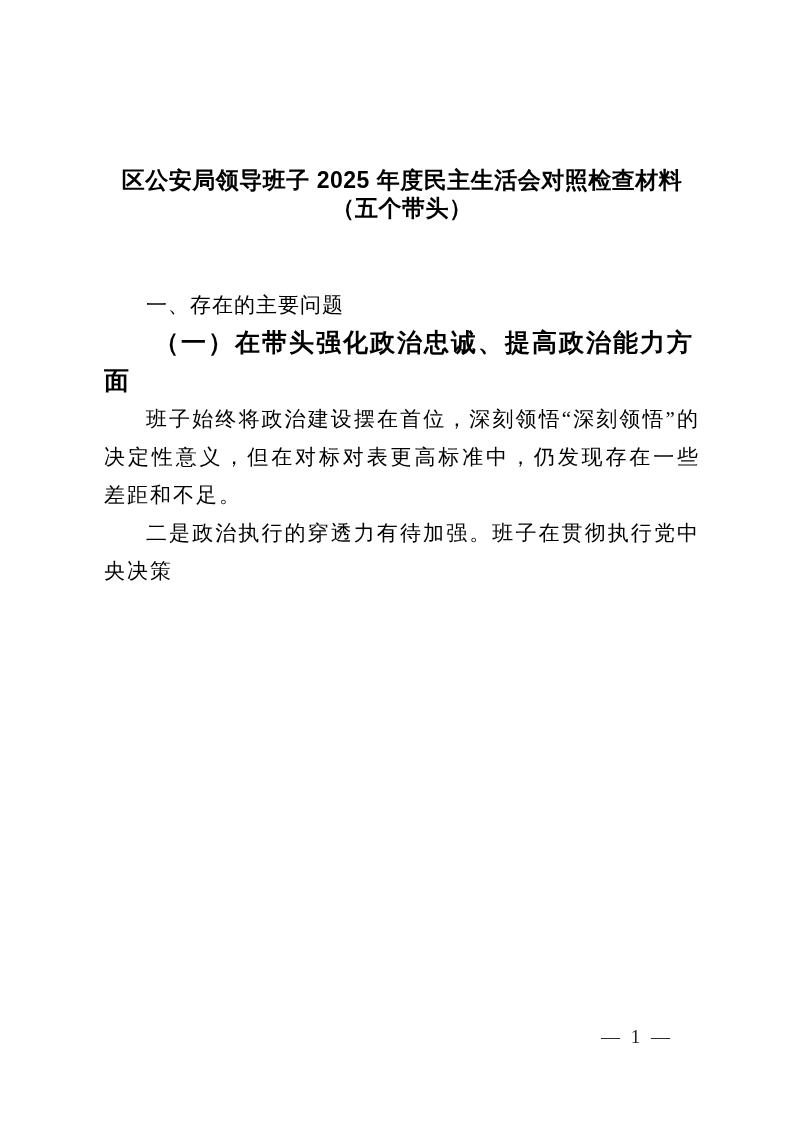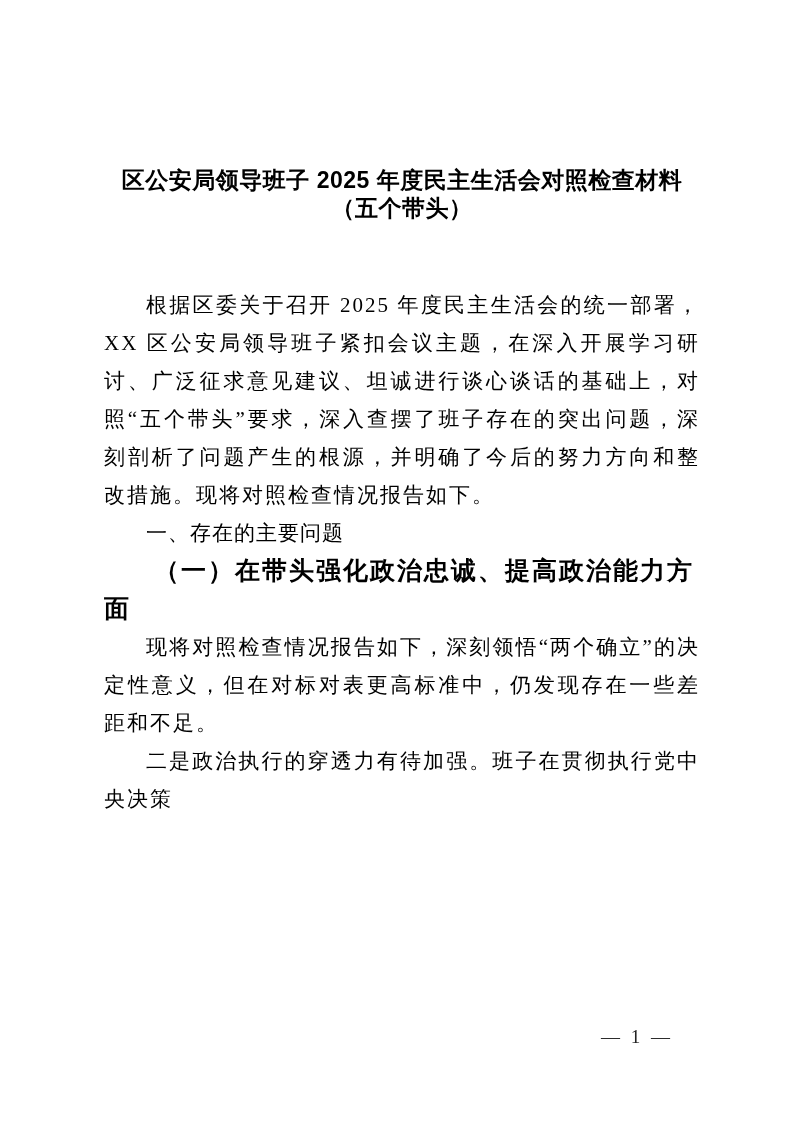--- a/index.html
+++ b/index.html
@@ -67,26 +67,25 @@
     color: #222222;
   }
 </style>
 </head>
 <body>
 
 <div class="page">
   <div class="content">
     <h1 class="doc-title">区公安局领导班子 2025 年度民主生活会对照检查材料（五个带头）</h1>
 
-    <p class="para">根据区委关于召开 2025 年度民主生活会的统一部署，XX 区公安局领导班子紧扣会议主题，在深入开展学习研讨、广泛征求意见建议、坦诚进行谈心谈话的基础上，对照“五个带头”要求，深入查摆了班子存在的突出问题，深刻剖析了问题产生的根源，并明确了今后的努力方向和整改措施。现将对照检查情况报告如下。</p>
 
     <h2 class="heading-1">一、存在的主要问题</h2>
 
     <h3 class="heading-2">（一）在带头强化政治忠诚、提高政治能力方面</h3>
 
-    <p class="para">现将对照检查情况报告如下，深刻领悟“两个确立”的决定性意义，但在对标对表更高标准中，仍发现存在一些差距和不足。</p>
+    <p class="para">班子始终将政治建设摆在首位，深刻领悟“深刻领悟”的决定性意义，但在对标对表更高标准中，仍发现存在一些差距和不足。</p>
 
 
     <p class="para">二是政治执行的穿透力有待加强。班子在贯彻执行党中央决策</p>
   </div>
 
   <div class="page-number">— 1 —</div>
 </div>
 
 </body></html>

